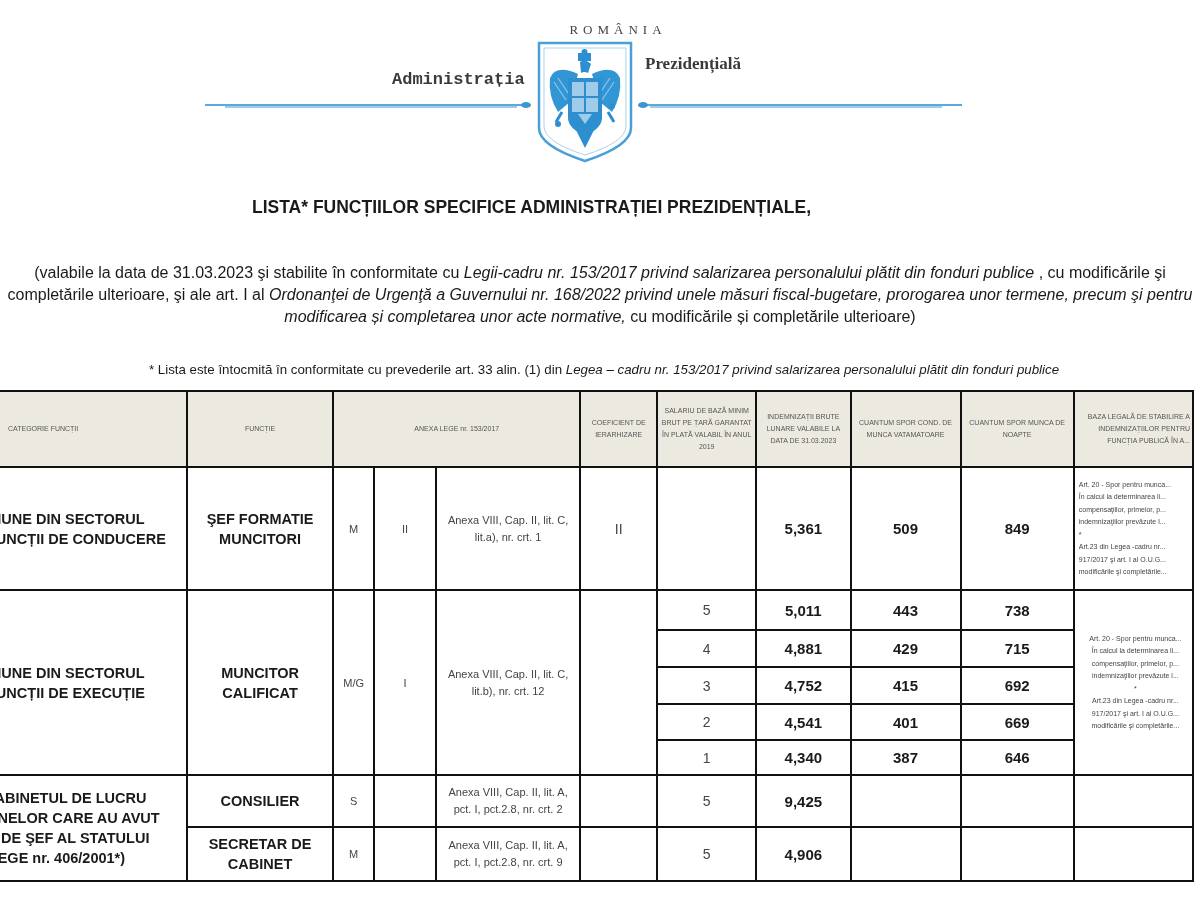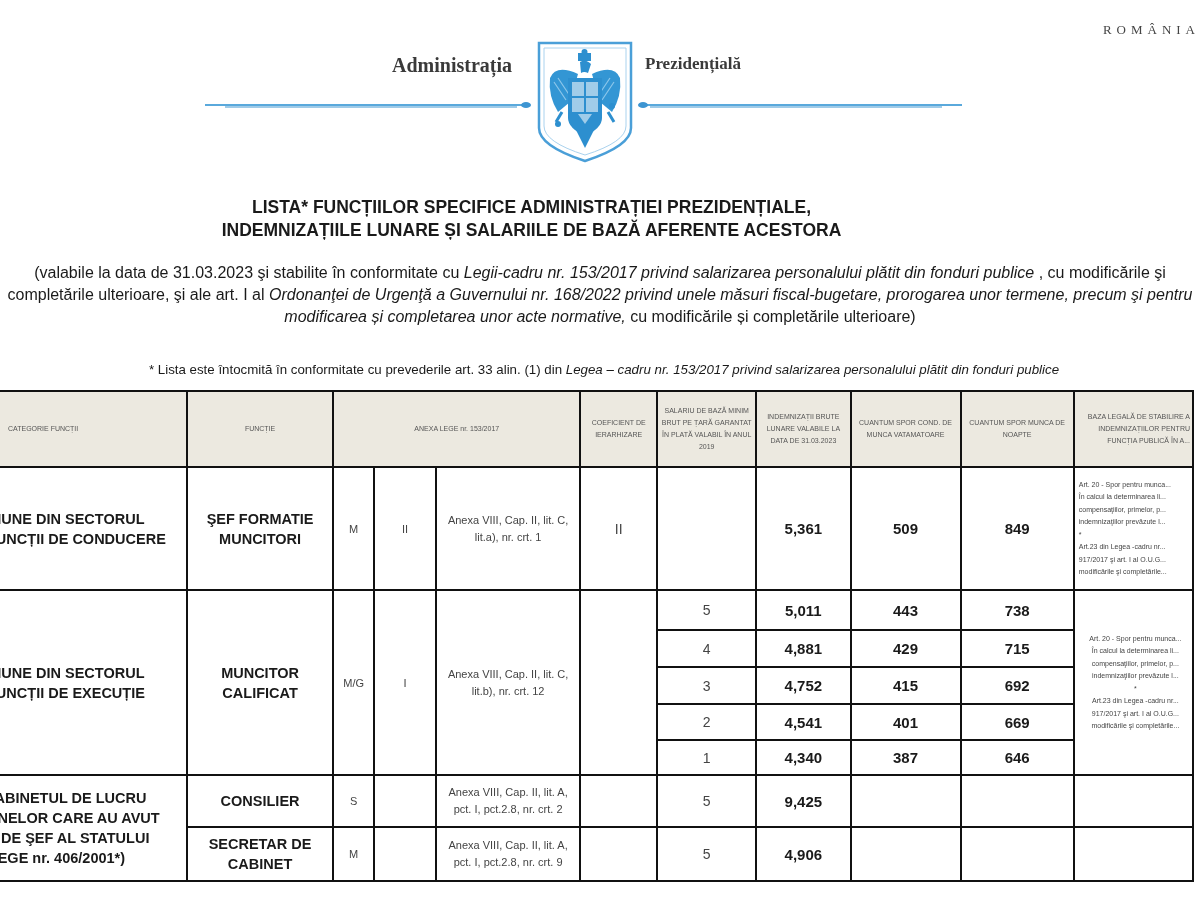--- a/index.html
+++ b/index.html
@@ -4,23 +4,23 @@
 <style>
   html, body { margin: 0; padding: 0; }
   body {
     width: 1200px; height: 900px; overflow: hidden; position: relative;
     background: #ffffff; color: #1a1a1a;
     font-family: "Liberation Sans", sans-serif;
   }
   .abs { position: absolute; }
 
   
-  #country { left: 0; width: 1200px; top: 22px; text-align: right; padding-left: 36px; box-sizing: border-box;
+  #country { left: 0; width: 1200px; top: 22px; text-align: center; padding-left: 36px; box-sizing: border-box;
     font-family: "Liberation Serif", serif; font-size: 13px; letter-spacing: 5px; color: #444; }
-  #adm-left { left: 392px; top: 54px; font-family: Liberation Serif, serif; font-weight: bold; font-size: 20px; color: #3a3a3a; }
+  #adm-left { left: 392px; top: 70px; font-family: Liberation Mono, monospace; font-weight: bold; font-size: 17px; color: #3a3a3a; }
   #adm-right { left: 645px; top: 54px; font-family: "Liberation Serif", serif; font-weight: bold; font-size: 17px; color: #3a3a3a; }
   .rule { height: 2px; background: #5aa9dc; }
   .rule2 { height: 2px; background: #9fcbe8; }
   #crest { left: 536px; top: 40px; width: 98px; height: 124px; }
 
   
   #title { left: 0; width: 1043px; top: 196px; text-align: center; font-weight: bold; font-size: 17.5px; line-height: 23px; padding-left: 20px; box-sizing: border-box; }
   #subtitle { left: -205px; width: 1610px; top: 262px; text-align: center; font-size: 16px; line-height: 22px; }
   #subtitle i { font-style: italic; }
   #footnote { left: 0; width: 1200px; top: 362px; text-align: center; font-size: 13.3px; padding-left: 8px; box-sizing: border-box; }
@@ -79,21 +79,20 @@
   <path d="M42 74 H56 L49 84 Z" fill="#ffffff" opacity="0.55"></path>
 
   <path d="M40 90 L49 108 L58 90 Z" fill="#2d8fcf"></path>
   <path d="M26 72 L20 82 M72 72 L78 82" stroke="#2d8fcf" stroke-width="3"></path>
   <circle cx="76" cy="66" r="3" fill="#2d8fcf"></circle>
   <circle cx="22" cy="84" r="3" fill="#2d8fcf"></circle>
 </svg>
 
 <div class="abs" id="title">
   <div>LISTA* FUNCȚIILOR SPECIFICE ADMINISTRAȚIEI PREZIDENȚIALE,</div>
-  <div>INDEMNIZAȚIILE LUNARE ȘI SALARIILE DE BAZĂ AFERENTE ACESTORA</div>
 </div>
 
 <div class="abs" id="subtitle">
   <div><span>(valabile la data de 31.03.2023 şi stabilite în conformitate cu </span><i>Legii-cadru nr. 153/2017 privind salarizarea personalului plătit din fonduri publice</i><span> , cu modificările şi</span></div>
   <div><span>completările ulterioare, şi ale art. I al </span><i>Ordonanţei de Urgenţă a Guvernului nr. 168/2022 privind unele măsuri fiscal-bugetare, prorogarea unor termene, precum şi pentru</i></div>
   <div><i>modificarea și completarea unor acte normative,</i><span>  cu modificările și completările ulterioare)</span></div>
 </div>
 
 <div class="abs" id="footnote"><span>* Lista este întocmită în conformitate cu prevederile art. 33 alin. (1) din </span><i>Legea – cadru nr. 153/2017 privind salarizarea personalului plătit din fonduri publice</i></div>
 

